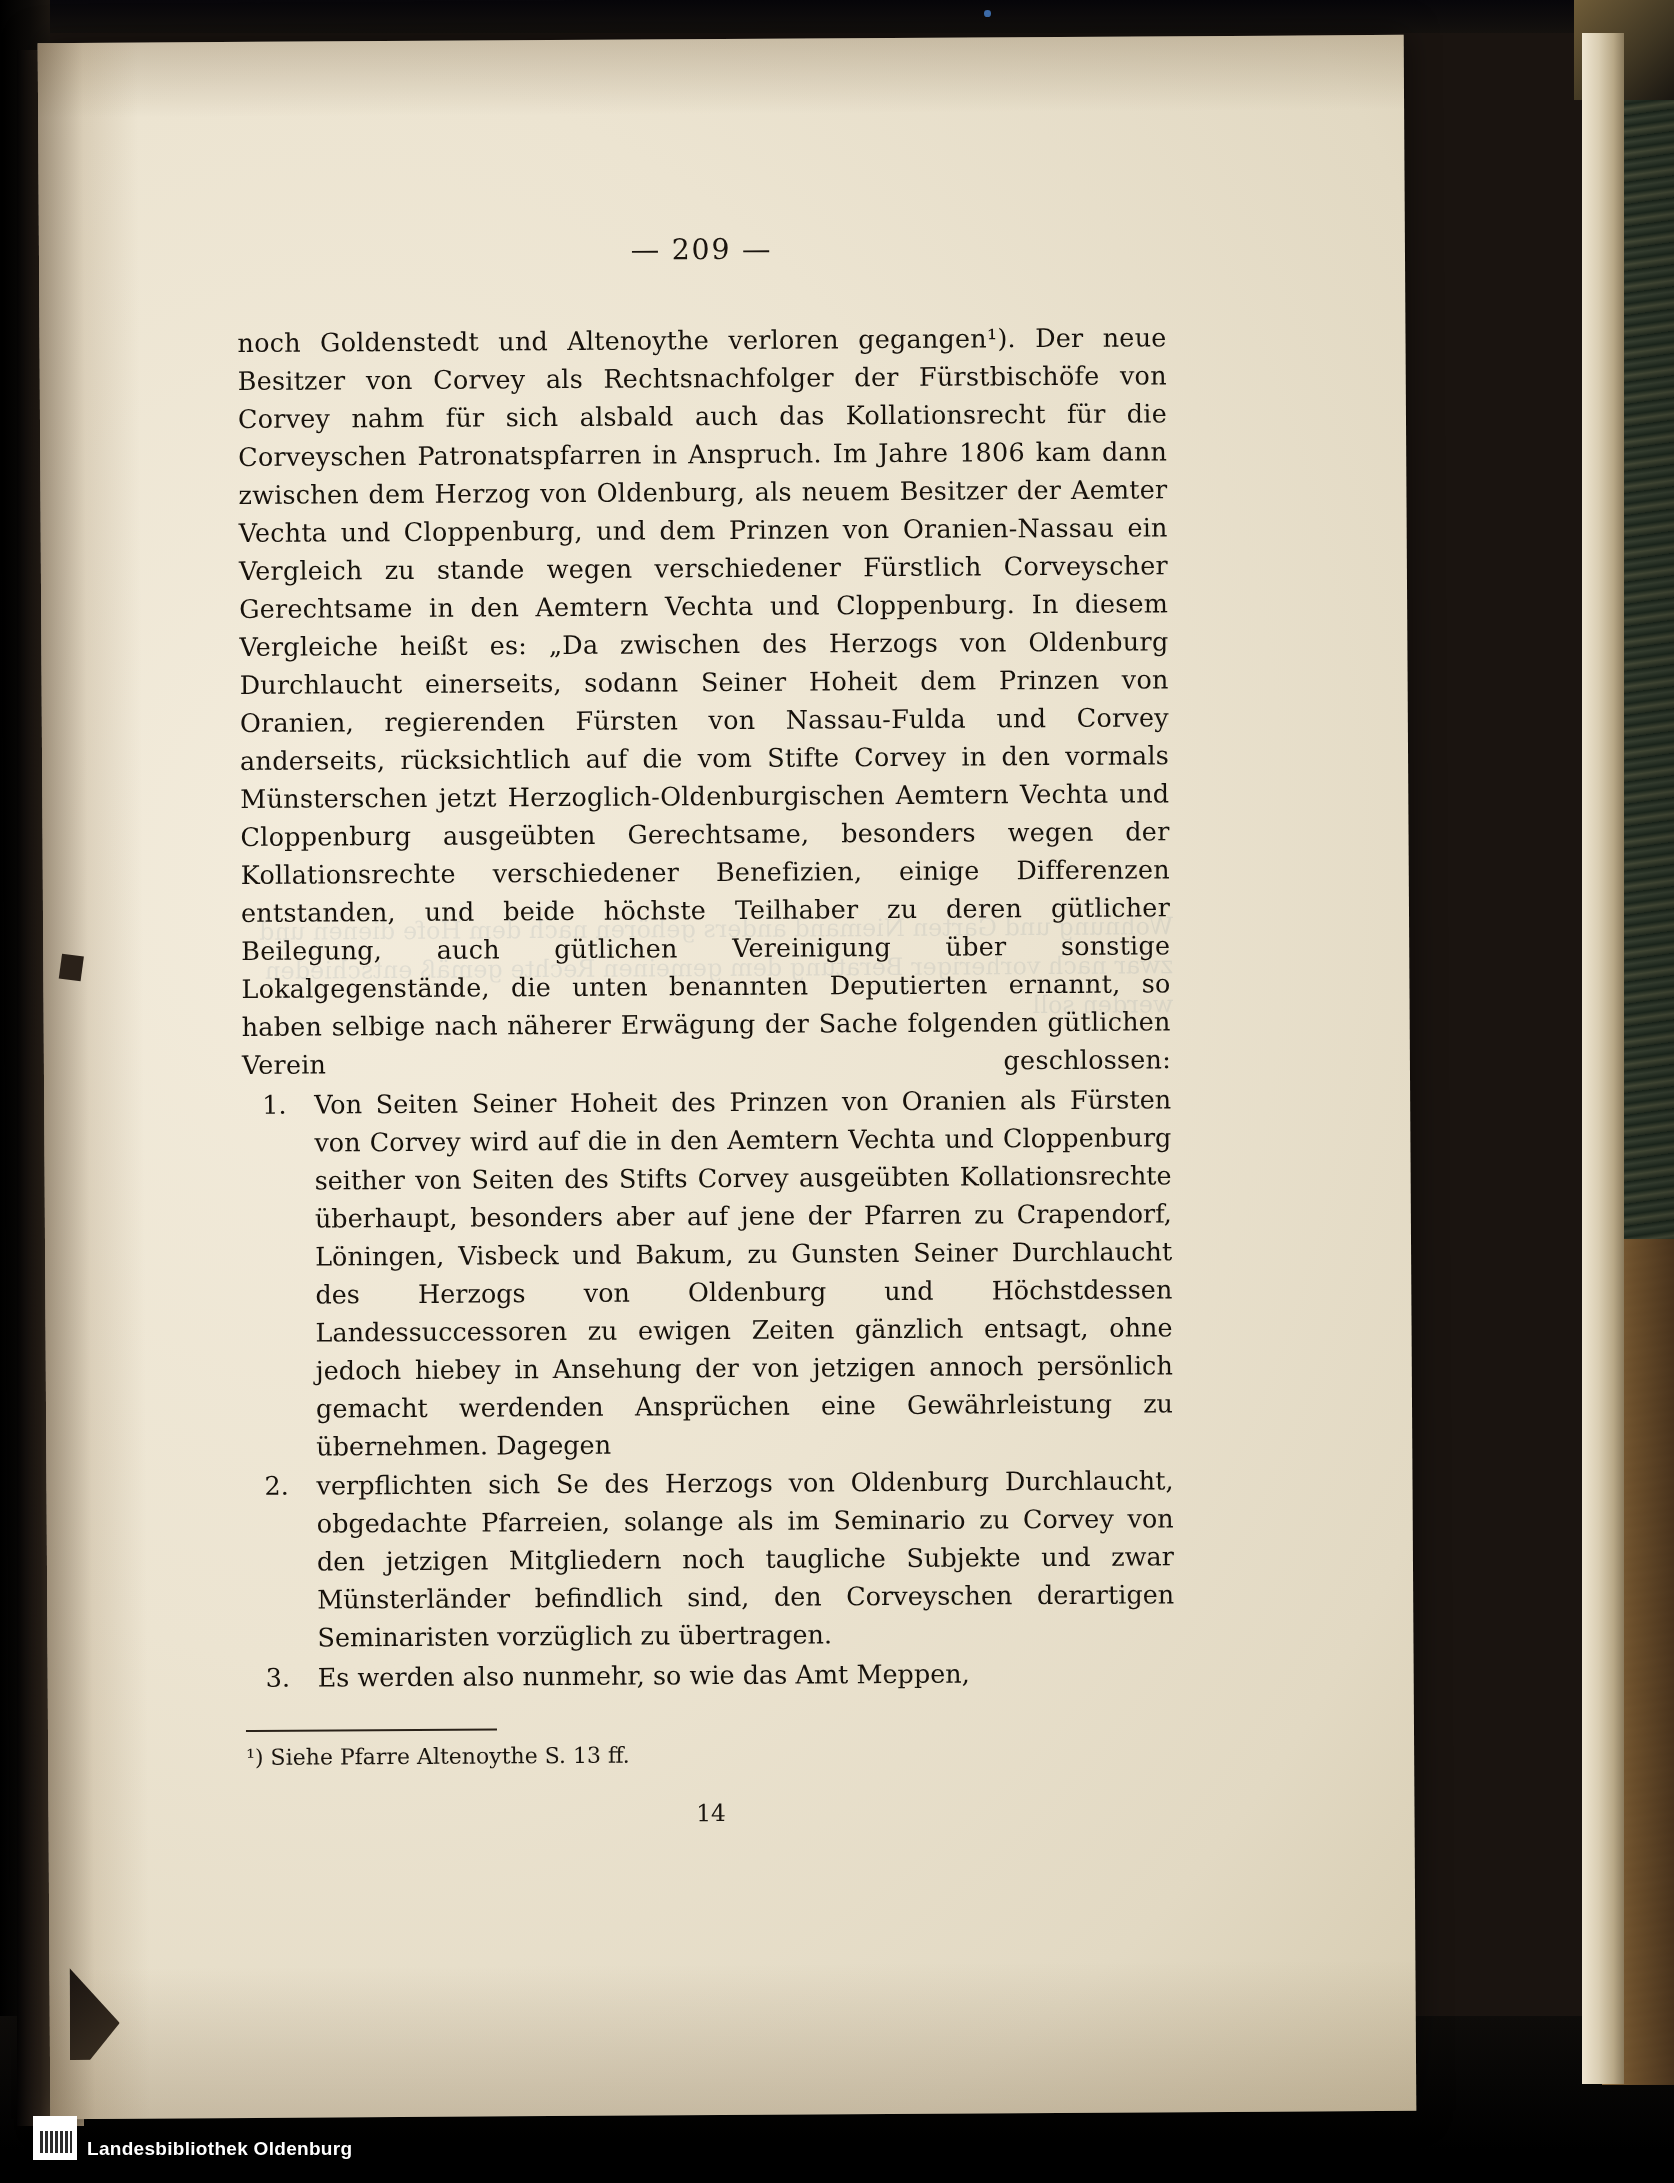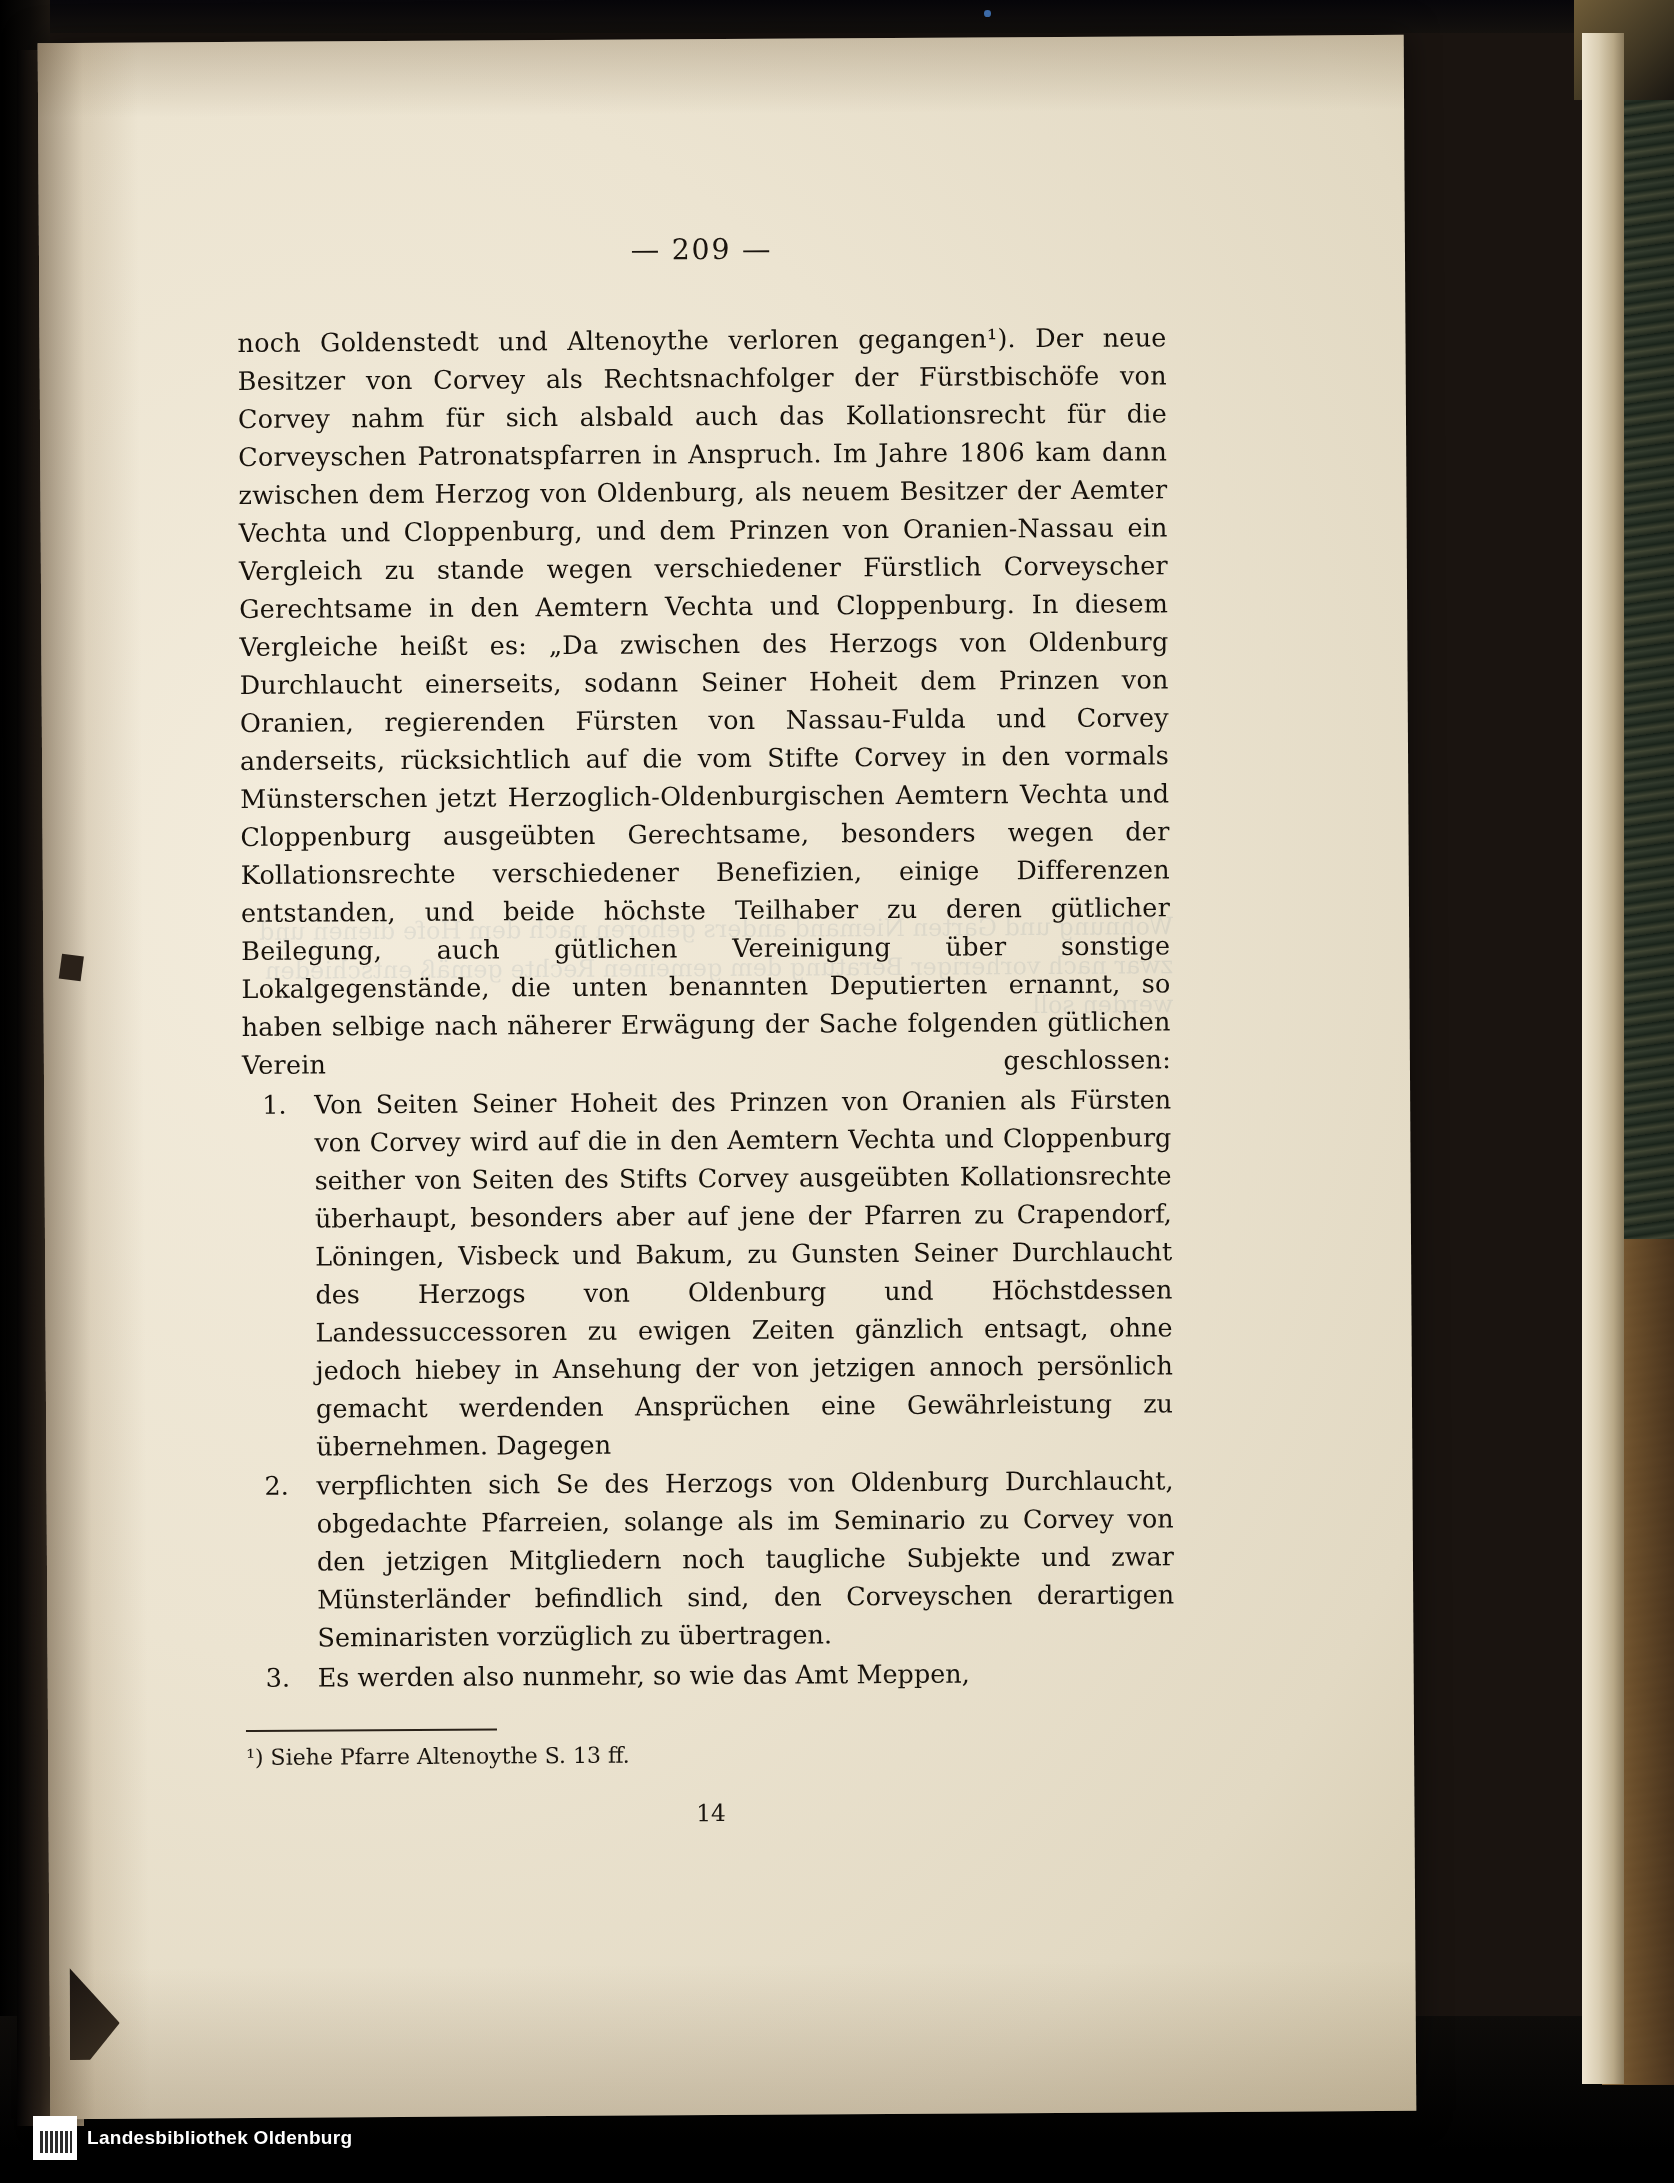--- a/index.html
+++ b/index.html
@@ -198,21 +198,21 @@
     transform: scaleX(-1);
     font-family: "DejaVu Serif", serif;
     pointer-events: none;
   }
   
   .watermark {
     position: absolute;
     left: 33px;
     bottom: 23.4px;
     display: flex;
-    align-items: center;
+    align-items: flex-end;
     gap: 10px;
   }
   .wm-logo {
     width: 44px; height: 44px;
     background: #ffffff;
     position: relative;
   }
   .wm-logo:after {
     content: "";
     position: absolute;

